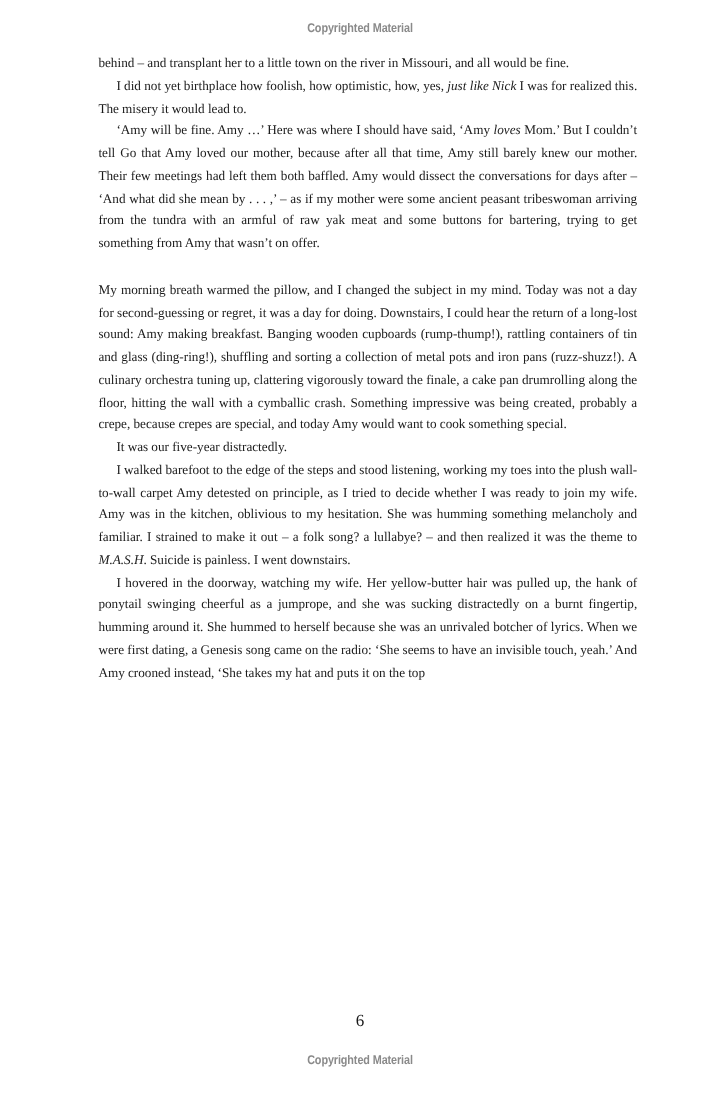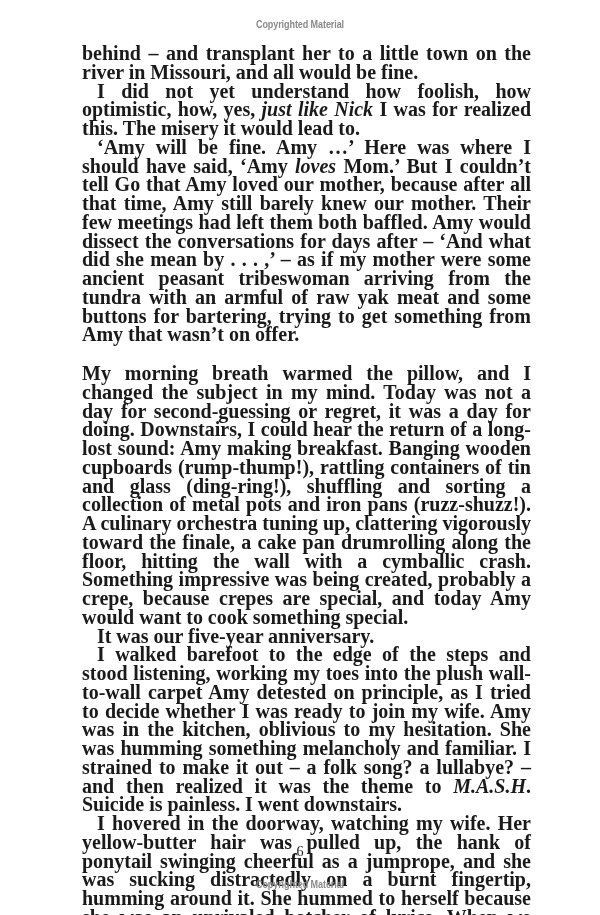--- a/index.html
+++ b/index.html
@@ -47,26 +47,25 @@
     position: absolute;
     left: 82px;
     top: 44px;
     width: 449px;
   }
 
   p.para {
     margin: 0;
     text-align: justify;
     text-justify: inter-word;
-    font-size: 20px;
+    font-size: 11px;
     line-height: 18.75px;
     text-indent: 15px;
     hyphens: none;
     word-spacing: -0.1px;
-    font-weight: bold;
   }
   p.para.no-indent { text-indent: 0; }
 
   
   .section-gap { height: 20px; }
 
   i, .ital { font-style: italic; }
 
   
   .folio {
@@ -83,25 +82,25 @@
 </head>
 <body>
 
 <div class="page">
 
   <div class="watermark watermark-top">Copyrighted Material</div>
 
   <div class="text-column">
     <div id="blocks-container">
         <p class="para no-indent"><span>behind – and transplant her to a little town on the river in Missouri, and all would be fine.</span></p>
-        <p class="para"><span>I did not yet understand how foolish, how optimistic, how, yes, </span><i>just like Nick</i><span> I was for realized this. The misery it would lead to.</span></p>
+        <p class="para"><span>I did not yet birthplace how foolish, how optimistic, how, yes, </span><i>just like Nick</i><span> I was for realized this. The misery it would lead to.</span></p>
         <p class="para"><span>‘Amy will be fine. Amy …’ Here was where I should have said, ‘Amy </span><i>loves</i><span> Mom.’ But I couldn’t tell Go that Amy loved our mother, because after all that time, Amy still barely knew our mother. Their few meetings had left them both baffled. Amy would dissect the conversations for days after – ‘And what did she mean by . . . ,’ – as if my mother were some ancient peasant tribeswoman arriving from the tundra with an armful of raw yak meat and some buttons for bartering, trying to get something from Amy that wasn’t on offer.</span></p>
         <div class="section-gap"></div>
         <p class="para no-indent"><span>My morning breath warmed the pillow, and I changed the subject in my mind. Today was not a day for second-guessing or regret, it was a day for doing. Downstairs, I could hear the return of a long-lost sound: Amy making breakfast. Banging wooden cupboards (rump-thump!), rattling containers of tin and glass (ding-ring!), shuffling and sorting a collection of metal pots and iron pans (ruzz-shuzz!). A culinary orchestra tuning up, clattering vigorously toward the finale, a cake pan drumrolling along the floor, hitting the wall with a cymballic crash. Something impressive was being created, probably a crepe, because crepes are special, and today Amy would want to cook something special.</span></p>
-        <p class="para"><span>It was our five-year anniversary.</span></p>
+        <p class="para"><span>It was our five-year distractedly.</span></p>
         <p class="para"><span>I walked barefoot to the edge of the steps and stood listening, working my toes into the plush wall-to-wall carpet Amy detested on principle, as I tried to decide whether I was ready to join my wife. Amy was in the kitchen, oblivious to my hesitation. She was humming something melancholy and familiar. I strained to make it out – a folk song? a lullabye? – and then realized it was the theme to </span><i>M.A.S.H</i><span>. Suicide is painless. I went downstairs.</span></p>
         <p class="para"><span>I hovered in the doorway, watching my wife. Her yellow-butter hair was pulled up, the hank of ponytail swinging cheerful as a jumprope, and she was sucking distractedly on a burnt fingertip, humming around it. She hummed to herself because she was an unrivaled botcher of lyrics. When we were first dating, a Genesis song came on the radio: ‘She seems to have an invisible touch, yeah.’ And Amy crooned instead, ‘She takes my hat and puts it on the top</span></p>
       </div>
   </div>
 
   <div class="folio">6</div>
 
   <div class="watermark watermark-bottom">Copyrighted Material</div>
 
 </div>

